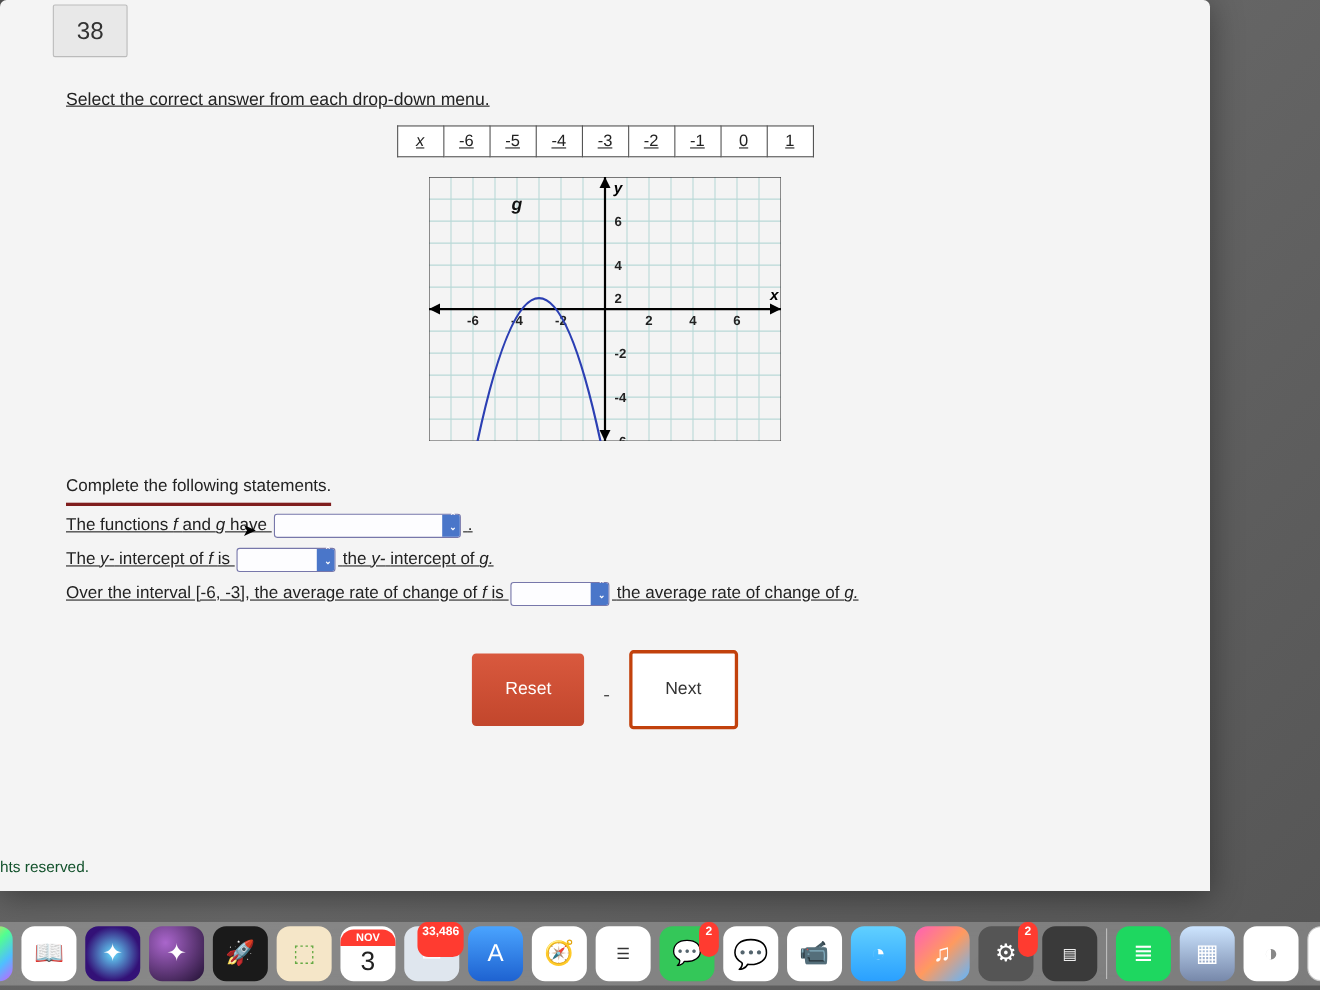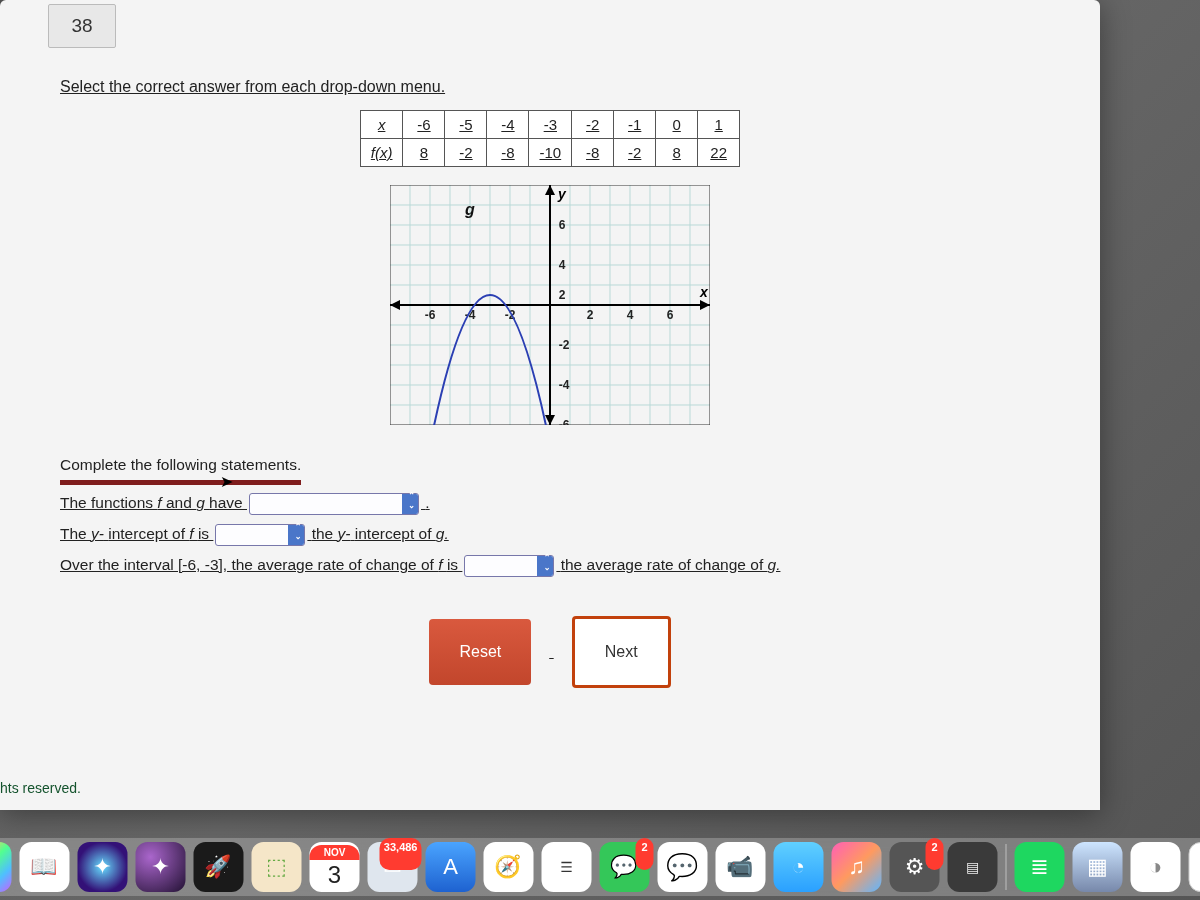--- a/index.html
+++ b/index.html
@@ -19,21 +19,21 @@
     height: 810px;
     background: #f4f4f4;
     box-shadow: 0 4px 30px rgba(0,0,0,.4);
     border-radius: 6px 6px 0 0;
     overflow: hidden;
   }
   .question-bar {
     background: #e8e8e8;
     border: 1px solid #bbb;
     padding: 10px 16px;
-    font-size: 19px;
+    font-size: 22px;
     color: #333;
     width: 68px;
     margin: 4px 0 0 48px;
     text-align: center;
     border-radius: 2px;
   }
   .content {
     padding: 18px 60px;
     color: #222;
     font-size: 16px;
@@ -56,21 +56,21 @@
   }
   .graph-wrap {
     text-align: center;
     margin: 6px 0 20px 0;
   }
   .statements {
     font-size: 15.5px;
     line-height: 2.0;
   }
   .statements-head {
-    border-bottom: 5px solid #7f1d1d;
+    border-bottom: 3px solid #7f1d1d;
     display: inline-block;
     margin-bottom: 2px;
   }
   .dd {
     display: inline-block;
     min-width: 140px;
     height: 22px;
     border: 1px solid #77a;
     border-radius: 3px;
     vertical-align: middle;
@@ -216,31 +216,20 @@
           <tr>
         <td class="ital">x</td>
         <td>-6</td>
         <td>-5</td>
         <td>-4</td>
         <td>-3</td>
         <td>-2</td>
         <td>-1</td>
         <td>0</td>
         <td>1</td>
-      </tr>
-      <tr>
-        <td class="ital">f(x)</td>
-        <td>8</td>
-        <td>-2</td>
-        <td>-8</td>
-        <td>-10</td>
-        <td>-8</td>
-        <td>-2</td>
-        <td>8</td>
-        <td>22</td>
       </tr>
     </tbody>
       </table>
 
     <div class="graph-wrap">
       <svg width="320" height="240" viewBox="0 0 320 240">
 
         <g stroke="#b9d9d7" stroke-width="1">
 
           <line x1="20" y1="0" x2="20" y2="240"></line>

